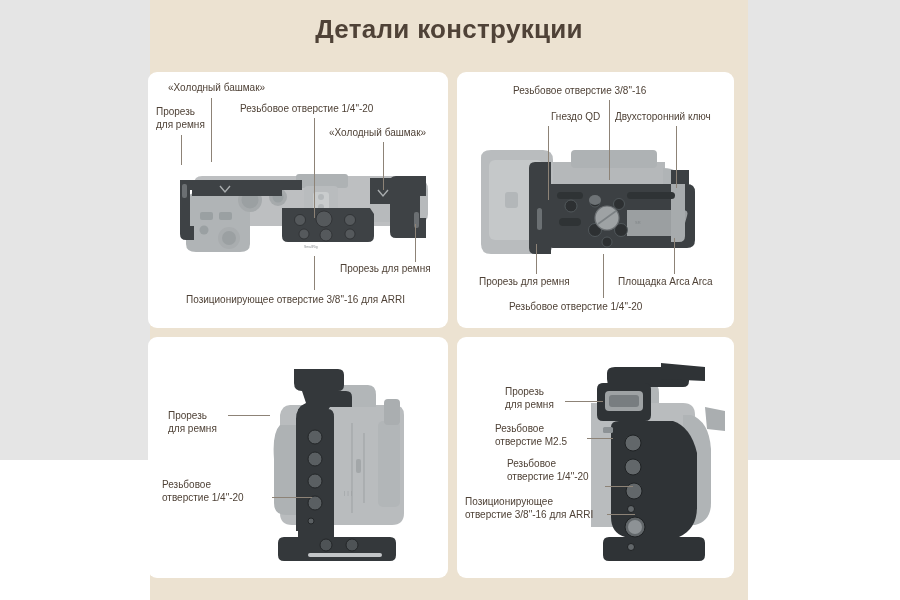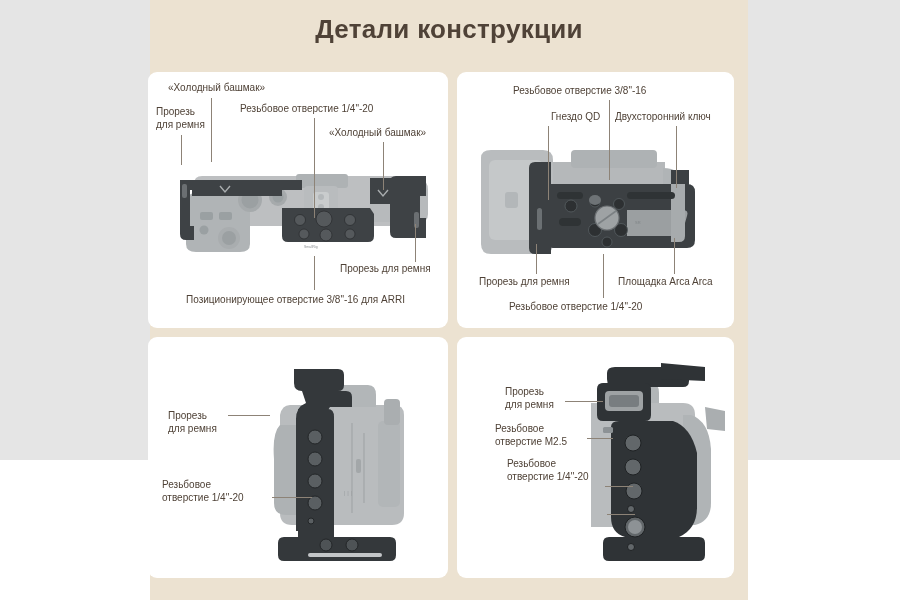--- a/index.html
+++ b/index.html
@@ -352,18 +352,22 @@
         <span>отверстие M2.5</span>
       </div>
       <div class="leader h" style="left:130px;top:101px;width:26px;"></div>
 
       <div class="lbl two-line" style="left:50px;top:120px;width:100px;">
         <span>Резьбовое</span><br>
         <span>отверстие 1/4"-20</span>
       </div>
       <div class="leader h" style="left:148px;top:149px;width:28px;"></div>
 
+      <div class="lbl two-line" style="left:8px;top:158px;width:150px;">
+        <span>Позиционирующее</span><br>
+        <span>отверстие 3/8"-16 для ARRI</span>
+      </div>
       <div class="leader h" style="left:150px;top:177px;width:28px;"></div>
 
     </div>
   </div>
 
 </div>
 
 </body></html>

